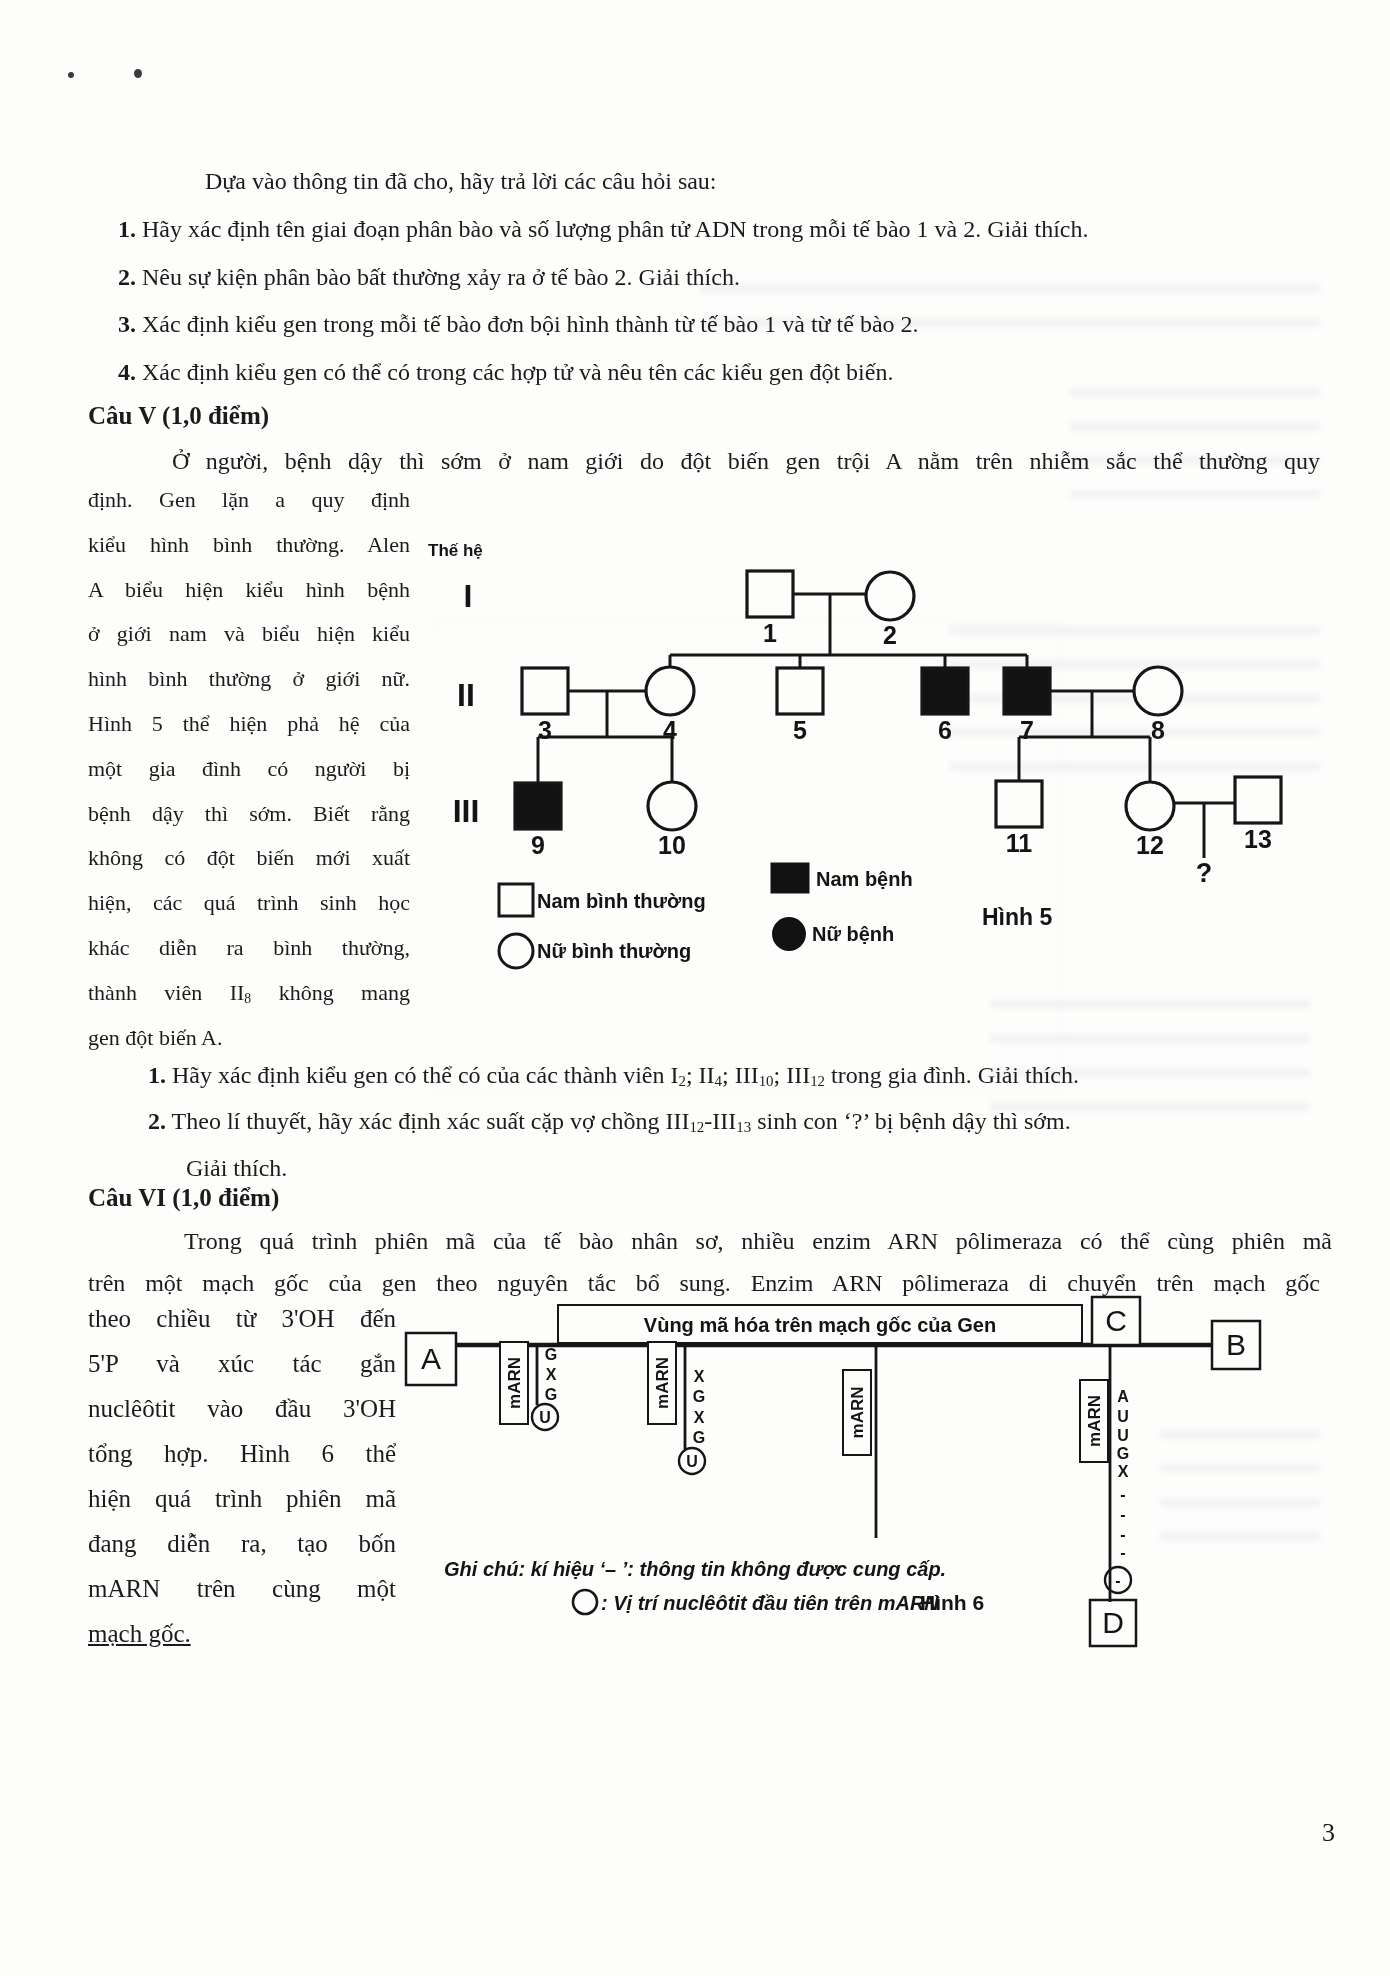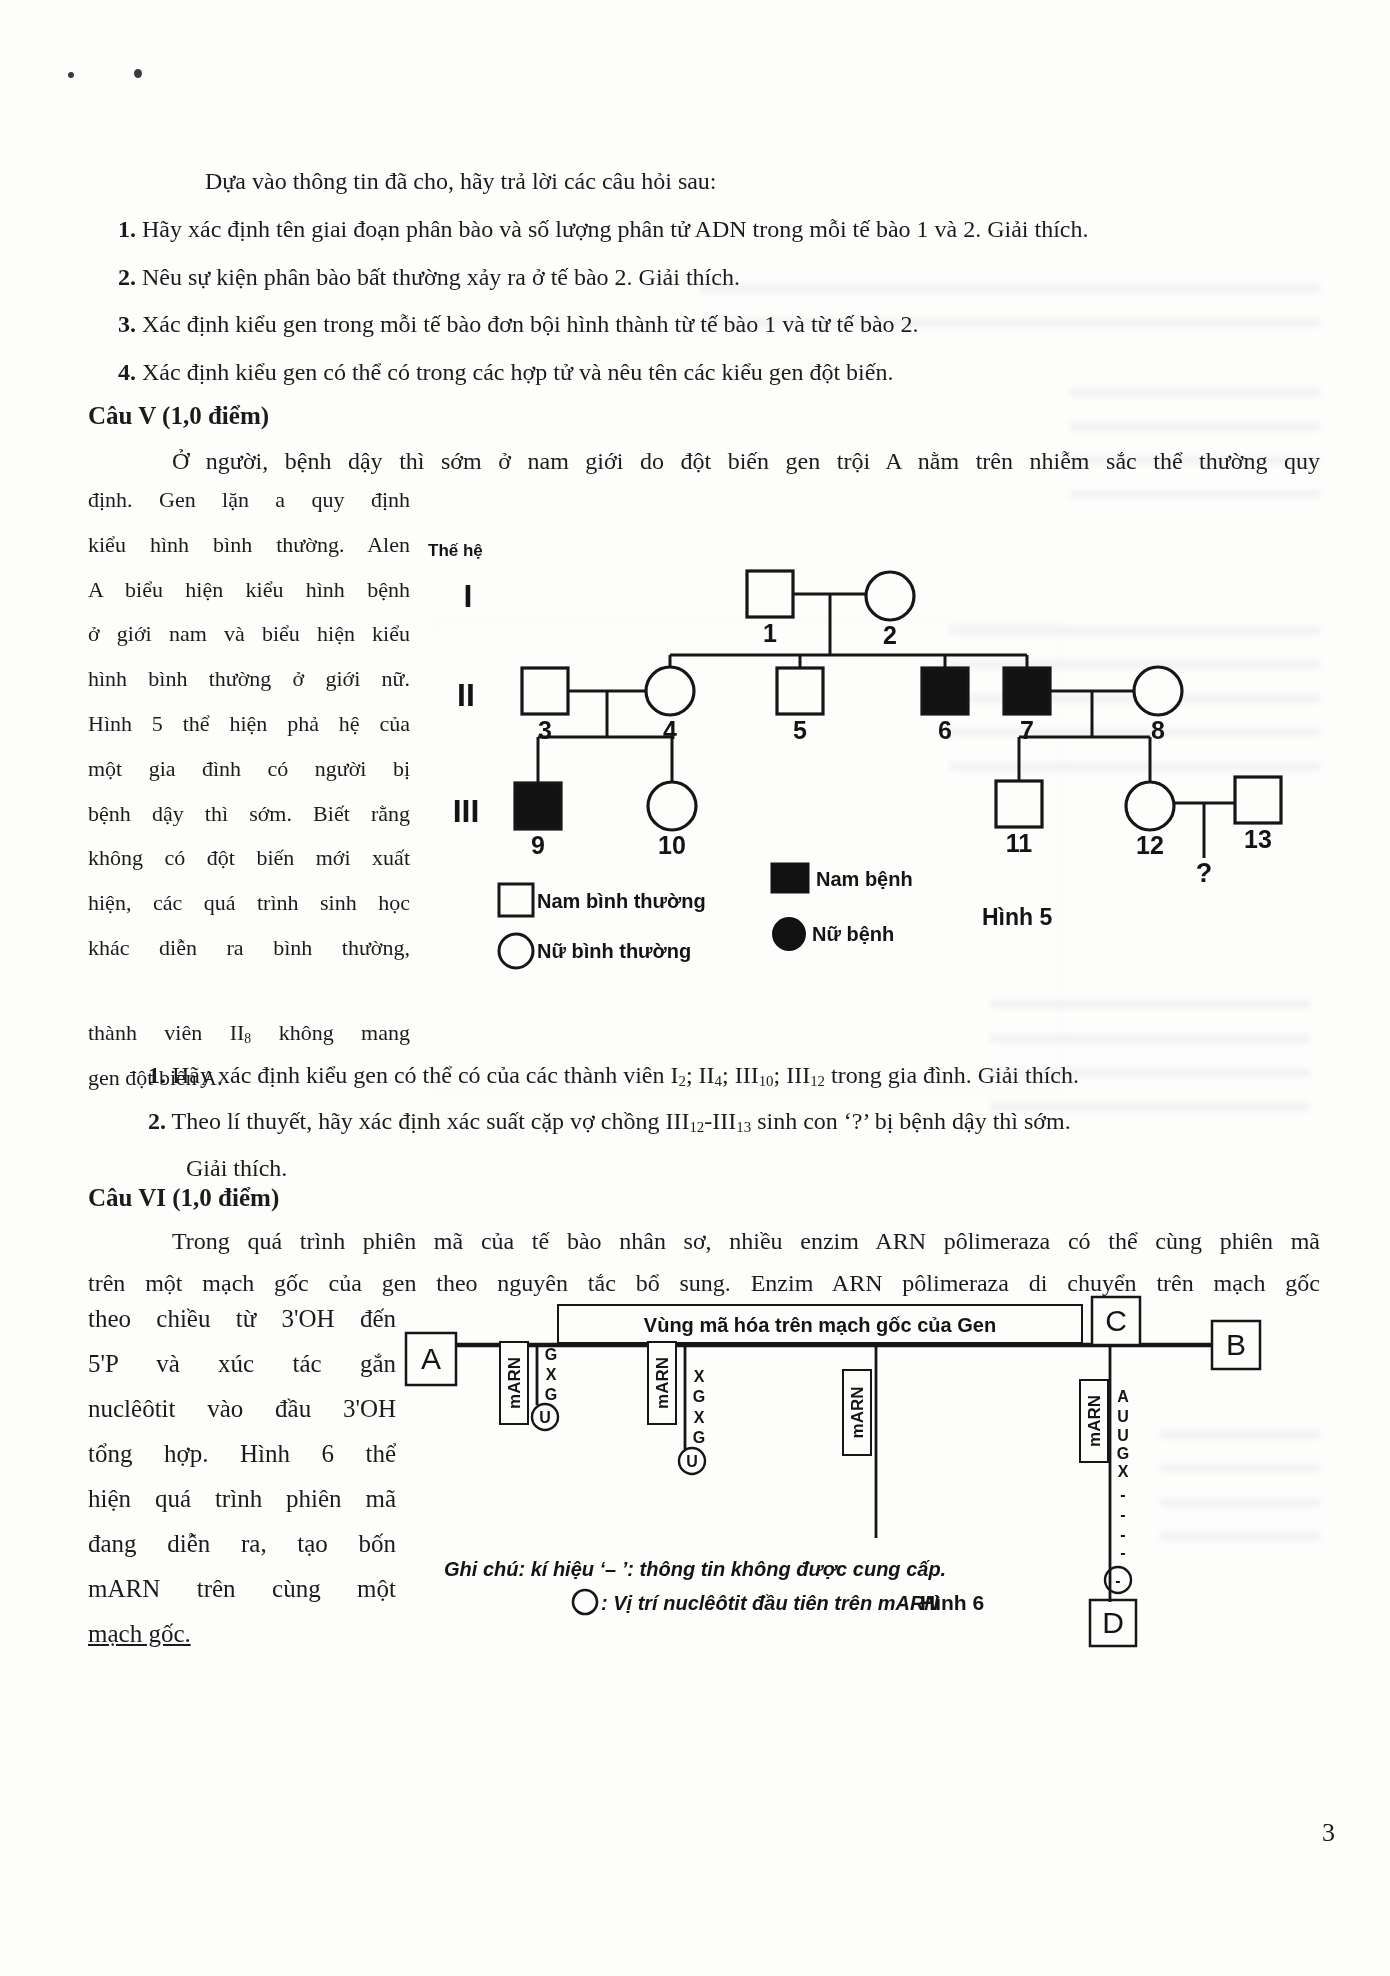--- a/index.html
+++ b/index.html
@@ -55,31 +55,31 @@
       <div class="colline" style="text-align-last: justify;">kiểu hình bình thường. Alen</div>
       <div class="colline" style="text-align-last: justify;">A biểu hiện kiểu hình bệnh</div>
       <div class="colline" style="text-align-last: justify;">ở giới nam và biểu hiện kiểu</div>
       <div class="colline" style="text-align-last: justify;">hình bình thường ở giới nữ.</div>
       <div class="colline" style="text-align-last: justify;">Hình 5 thể hiện phả hệ của</div>
       <div class="colline" style="text-align-last: justify;">một gia đình có người bị</div>
       <div class="colline" style="text-align-last: justify;">bệnh dậy thì sớm. Biết rằng</div>
       <div class="colline" style="text-align-last: justify;">không có đột biến mới xuất</div>
       <div class="colline" style="text-align-last: justify;">hiện, các quá trình sinh học</div>
       <div class="colline" style="text-align-last: justify;">khác diễn ra bình thường,</div>
-      <div class="colline" style="text-align-last: justify; margin-top: 40px;">thành viên II<sub>8</sub> không mang</div>
+      <div class="colline" style="text-align-last: justify;">thành viên II<sub>8</sub> không mang</div>
       <div class="colline" style="text-align-last: left;">gen đột biến A.</div>
     </div>
   <div class="abs" style="left:148px;top:1052px;width:1200px;">
       <div class="tline" style="line-height: 46px;"><b class="qnum">1.</b> Hãy xác định kiểu gen có thể có của các thành viên I<sub>2</sub>; II<sub>4</sub>; III<sub>10</sub>; III<sub>12</sub> trong gia đình. Giải thích.</div>
       <div class="tline" style="line-height: 46px;"><b class="qnum">2.</b> Theo lí thuyết, hãy xác định xác suất cặp vợ chồng III<sub>12</sub>-III<sub>13</sub> sinh con ‘?’ bị bệnh dậy thì sớm.</div>
     </div>
   <div class="abs tline" style="left:186px;top:1145px;">Giải thích.</div>
 
   <div class="abs heading" style="left:88px;top:1184px;">Câu VI (1,0 điểm)</div>
-  <div class="abs jline" style="left:172px;top:1228px;width:1148px;">Trong quá trình phiên mã của tế bào nhân sơ, nhiều enzim ARN pôlimeraza có thể cùng phiên mã</div>
+  <div class="abs jline" style="left:184px;top:1228px;width:1148px;">Trong quá trình phiên mã của tế bào nhân sơ, nhiều enzim ARN pôlimeraza có thể cùng phiên mã</div>
   <div class="abs jline" style="left:88px;top:1270px;width:1232px;">trên một mạch gốc của gen theo nguyên tắc bổ sung. Enzim ARN pôlimeraza di chuyển trên mạch gốc</div>
   <div class="abs" style="left:88px;top:1296px;width:308px;">
       <div class="colline2" style="text-align-last: justify;">theo chiều từ 3'OH đến</div>
       <div class="colline2" style="text-align-last: justify;">5'P và xúc tác gắn</div>
       <div class="colline2" style="text-align-last: justify;">nuclêôtit vào đầu 3'OH</div>
       <div class="colline2" style="text-align-last: justify;">tổng hợp. Hình 6 thể</div>
       <div class="colline2" style="text-align-last: justify;">hiện quá trình phiên mã</div>
       <div class="colline2" style="text-align-last: justify;">đang diễn ra, tạo bốn</div>
       <div class="colline2" style="text-align-last: justify;">mARN trên cùng một</div>
       <div class="colline2" style="text-align-last: left; text-decoration: underline;">mạch gốc.</div>

